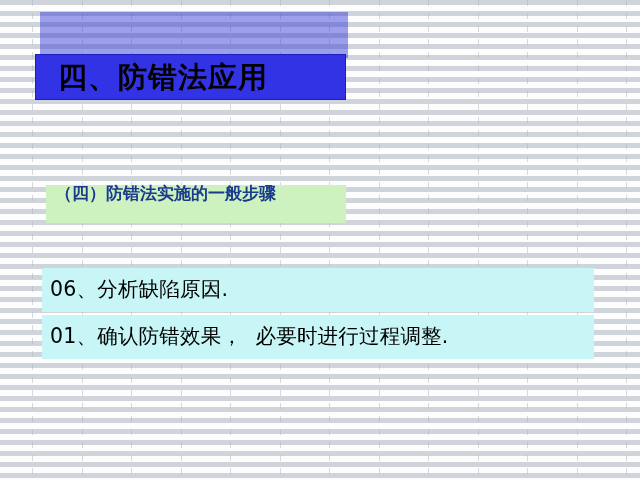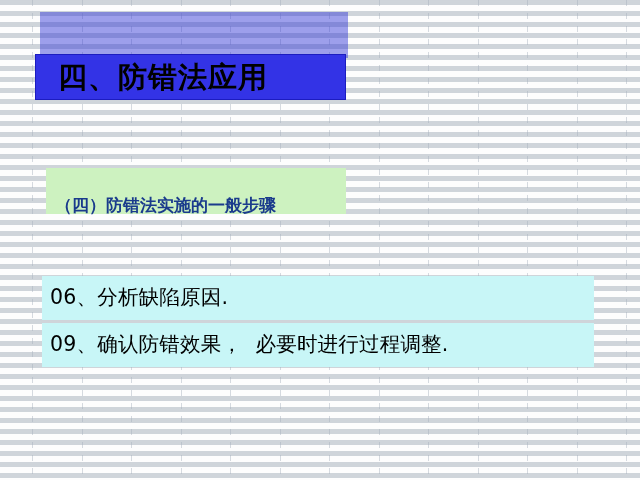--- a/index.html
+++ b/index.html
@@ -75,26 +75,26 @@
     margin-left: 22px;
     line-height: 1;
     white-space: nowrap;
     font-family: "DejaVu Sans", "Liberation Sans", sans-serif;
   }
 
   
   #subtitle-box {
     position: absolute;
     left: 30px;
-    top: 76px;
+    top: 93px;
     width: 300px;
-    height: 46px;
+    height: 38px;
     background: #cdf2c0;
     display: flex;
-    align-items: flex-end;
+    align-items: flex-start;
     box-sizing: border-box;
   }
   #subtitle-text {
     color: #1a3b8c;
     font-size: 17px;
     font-weight: bold;
     margin-left: 9px;
     white-space: nowrap;
     line-height: 1;
   }
@@ -149,18 +149,18 @@
 
   <div id="subtitle-box">
     <span id="subtitle-text">（四）防错法实施的一般步骤</span>
   </div>
 
   <div id="content-list">
     <div class="content-row">
       <span class="row-text">06、分析缺陷原因.</span>
     </div>
     <div class="content-row">
-      <span class="row-text">09、确认防错效果，  必要时进行过程调整.</span>
+      <span class="row-text">01、确认防错效果，  必要时进行过程调整.</span>
     </div>
 
   </div>
 
 </div>
 
 </body></html>

